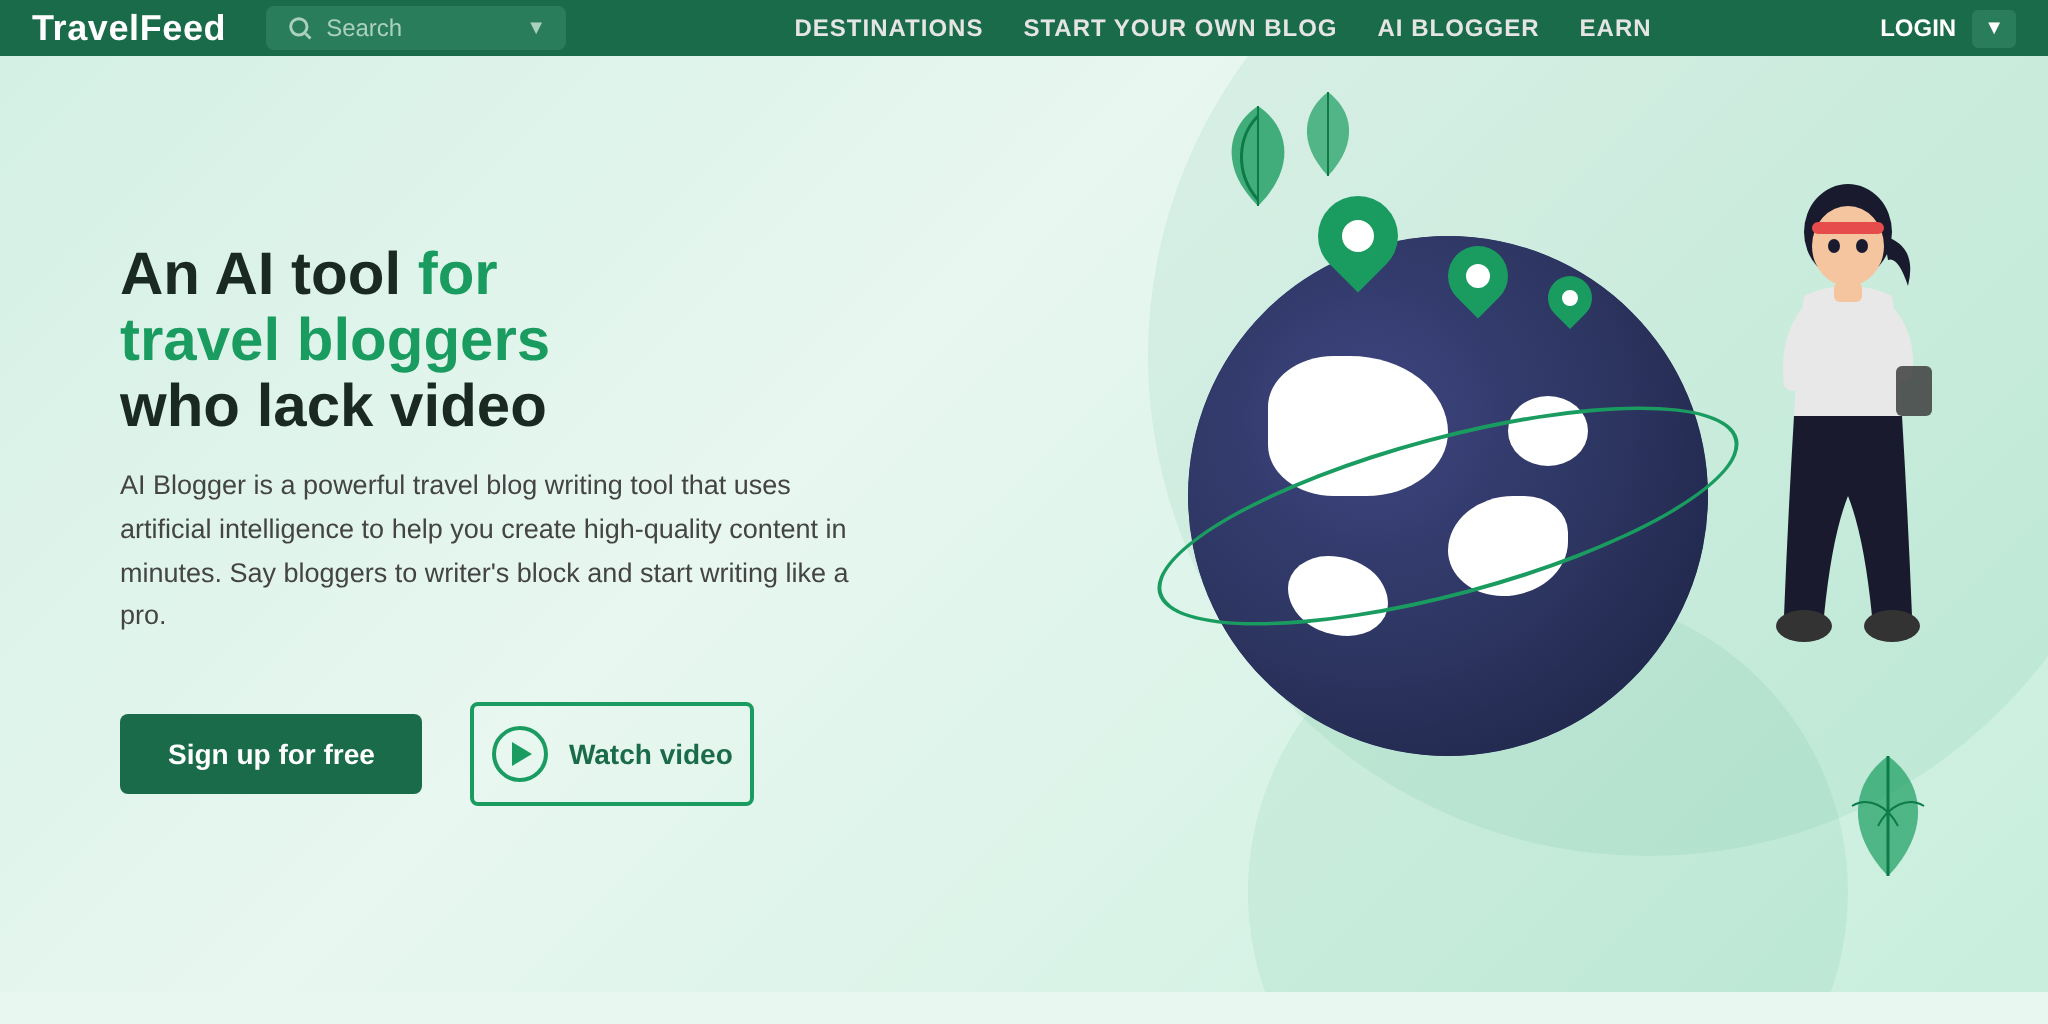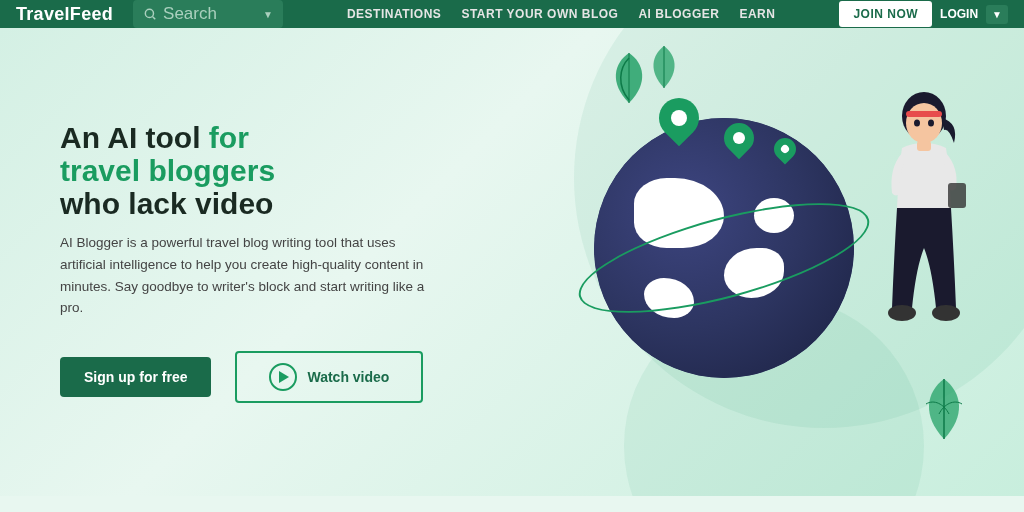--- a/index.html
+++ b/index.html
@@ -29,21 +29,21 @@
       border-radius: 4px;
       padding: 4px 10px;
       gap: 6px;
       min-width: 140px;
     }
     .nav-search input {
       background: transparent;
       border: none;
       outline: none;
       color: #ccc;
-      font-size: 17px;
+      font-size: 12px;
       width: 90px;
     }
     .nav-search input::placeholder { color: #aad0be; }
     .search-icon-svg { color: #aad0be; }
     .nav-links {
       display: flex;
       align-items: center;
       gap: 20px;
       flex: 1;
       justify-content: center;
@@ -141,21 +141,21 @@
     }
     .btn-watch {
       display: flex;
       align-items: center;
       gap: 10px;
       background: transparent;
       border: 2px solid #1a9c60;
       color: #1a6b4a;
       font-size: 14px;
       font-weight: 600;
-      padding: 10px 32px;
+      padding: 10px 9px;
       border-radius: 4px;
       cursor: pointer;
     }
     .play-circle {
       width: 28px;
       height: 28px;
       border: 2px solid #1a9c60;
       border-radius: 50%;
       display: flex;
       align-items: center;
@@ -305,39 +305,38 @@
   </div>
 
   <div class="nav-links">
     <span class="nav-link">DESTINATIONS</span>
     <span class="nav-link">START YOUR OWN BLOG</span>
     <span class="nav-link">AI BLOGGER</span>
     <span class="nav-link">EARN</span>
   </div>
 
   <div class="nav-actions">
-    <button class="btn-join">JOIN NOW</button>
     <button class="btn-login">LOGIN</button>
     <div class="nav-dropdown">
       <span class="chevron-down">▼</span>
     </div>
   </div>
 </nav>
 
 <section class="hero">
 
   <div class="bg-circle bg-c1"></div>
   <div class="bg-circle bg-c2"></div>
 
   <div class="hero-content">
     <h1 class="hero-title">
       <span>An AI tool </span><span class="highlight">for<br>travel bloggers</span><br>
       <span>who lack video</span>
     </h1>
-    <p class="hero-description">AI Blogger is a powerful travel blog writing tool that uses artificial intelligence to help you create high-quality content in minutes. Say goodbye to writer's block and start writing like a pro.</p>
+    <p class="hero-description">AI Blogger is a powerful travel blog writing tool that uses artificial intelligence to help you create high-quality content in minutes. Say bloggers to writer's block and start writing like a pro.</p>
     <div class="hero-actions">
       <button class="btn-signup">Sign up for free</button>
       <button class="btn-watch">
         <div class="play-circle">
           <div class="play-triangle"></div>
         </div>
         <span>Watch video</span>
       </button>
     </div>
   </div>

